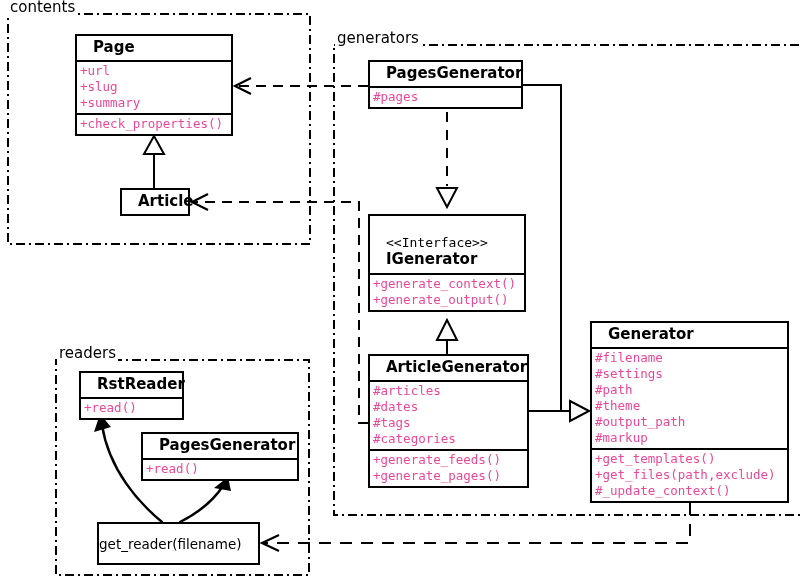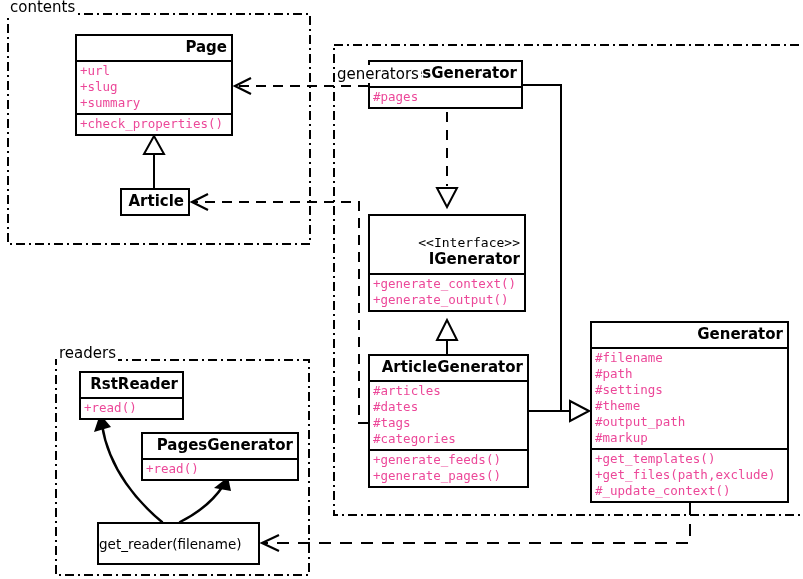--- a/index.html
+++ b/index.html
@@ -11,22 +11,22 @@
   
   .pkg-label{position:absolute;font-family:"DejaVu Sans",sans-serif;
              font-size:15px;color:#000;white-space:nowrap;background:#fff;
              padding:0 2px;z-index:5;}
 
   
   .cls{position:absolute;background:#ffffff;border:2px solid #000;
        box-sizing:border-box;z-index:4;}
   .cls .sect{border-bottom:2px solid #000;}
   .cls .sect:last-child{border-bottom:none;}
-  .cls .name{font-weight:bold;font-size:15px;text-align:right;
-             padding:3px 4px 4px 0;line-height:1.15;
+  .cls .name{font-weight:bold;font-size:15px;text-align:left;
+             padding:3px 4px 4px 16px;line-height:1.15;
              font-family:"DejaVu Sans",sans-serif;}
   .cls .stereo{display:block;font-weight:normal;font-size:13px;
                font-family:"DejaVu Sans Mono",monospace;line-height:1.25;margin-top:16px;}
   .cls .rows{padding:1px 0 2px 0;}
   .cls .row{font-family:"DejaVu Sans Mono",monospace;font-size:12.5px;
             line-height:16px;padding:0 3px;white-space:nowrap;color:#ec4899;}
   .cls.plain{display:flex;align-items:center;justify-content:center;}
   .cls.plain .plainlabel{font-size:13.5px;font-family:"DejaVu Sans",sans-serif;
             width:100%;}
 </style>
@@ -82,21 +82,21 @@
       <polygon points="96,414 90,432 107,427" fill="#000"></polygon>
     </g>
 
     <g>
       <path d="M176,522 C192,514 207,504 219,486" fill="none" stroke="#000" stroke-width="2.4" stroke-linecap="round"></path>
       <polygon points="224,477 210,488 227,491" fill="#000"></polygon>
     </g>
   </svg>
 
   <div class="pkg-label" style="left:4px;top:-2px;">contents</div>
-  <div class="pkg-label" style="left:331px;top:29px;margin-top:36px;">generators</div>
+  <div class="pkg-label" style="left:331px;top:29px;">generators</div>
   <div class="pkg-label" style="left:53px;top:344px;">readers</div>
 
   <div class="cls" style="left:71px;top:34px;width:158px;">
     <div class="sect">
       <div class="name">Page</div>
     </div>
     <div class="sect rows">
       <div class="row">+url</div>
       <div class="row">+slug</div>
       <div class="row">+summary</div>
@@ -149,22 +149,22 @@
       <div class="row">+generate_pages()</div>
     </div>
   </div>
 
   <div class="cls" style="left:586px;top:321px;width:199px;">
     <div class="sect">
       <div class="name">Generator</div>
     </div>
     <div class="sect rows">
       <div class="row">#filename</div>
+      <div class="row">#settings</div>
       <div class="row">#path</div>
-      <div class="row">#settings</div>
       <div class="row">#theme</div>
       <div class="row">#output_path</div>
       <div class="row">#markup</div>
     </div>
     <div class="sect rows">
       <div class="row">+get_templates()</div>
       <div class="row">+get_files(path,exclude)</div>
       <div class="row">#_update_context()</div>
     </div>
   </div>

